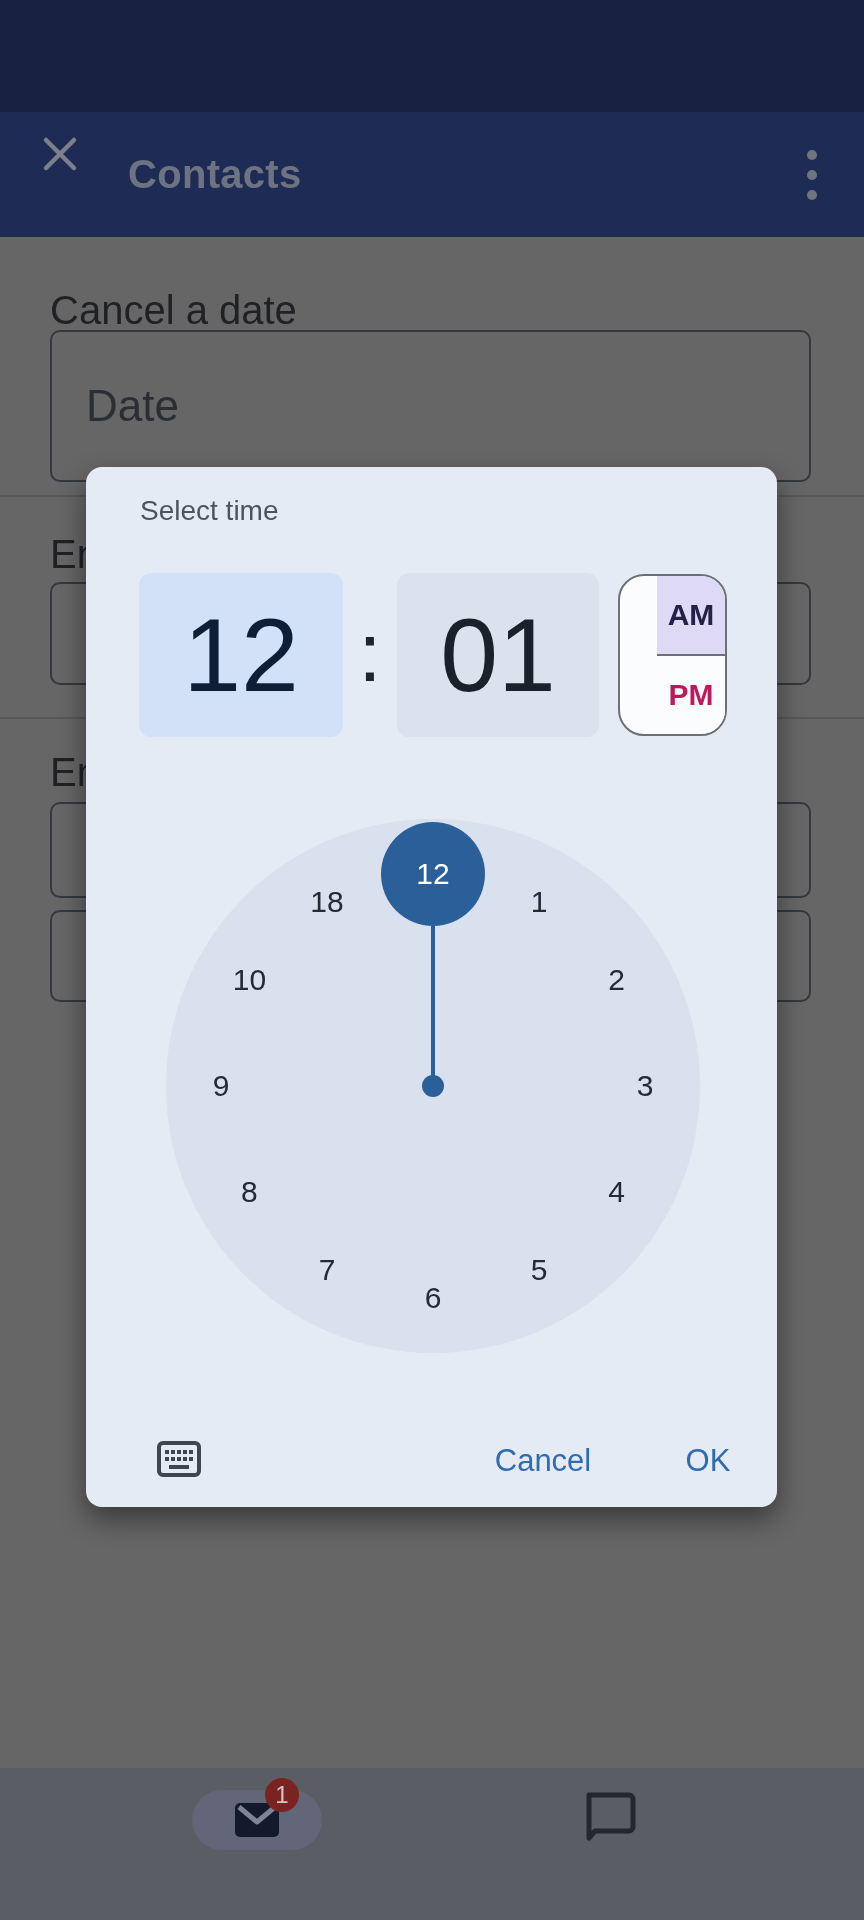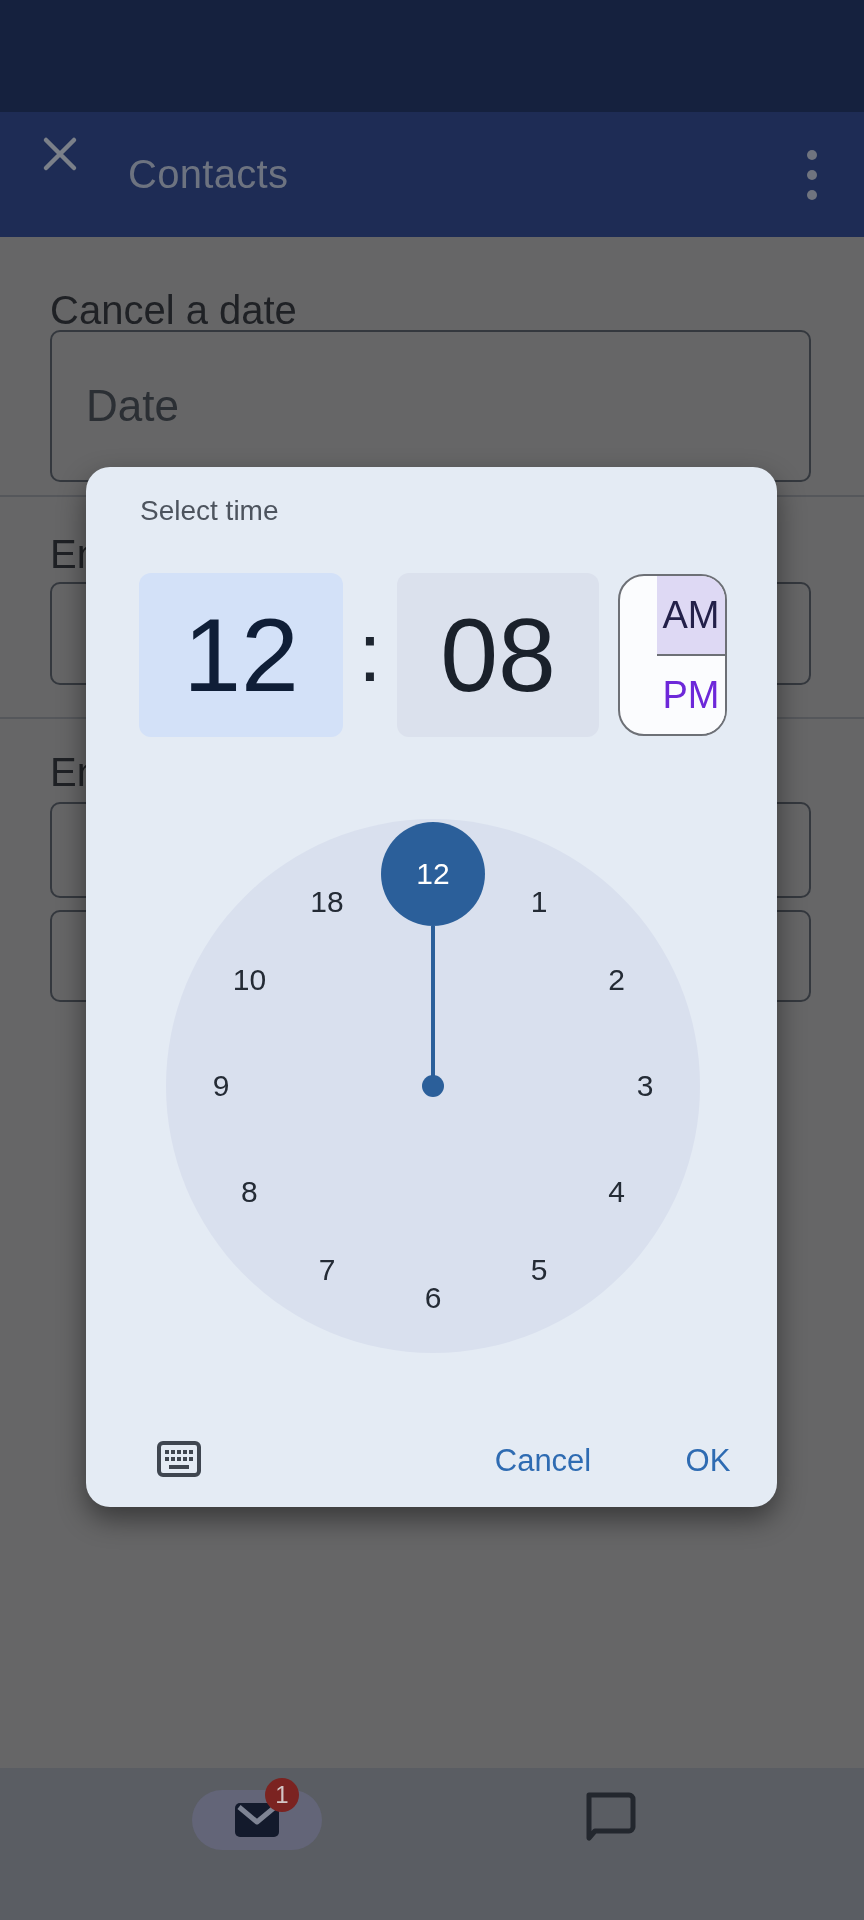--- a/index.html
+++ b/index.html
@@ -6,21 +6,21 @@
   html,body { width:864px; height:1920px; overflow:hidden; background:#000; }
   body { font-family:"Liberation Sans", sans-serif; }
   .screen { position:relative; width:864px; height:1920px; background:#666667; overflow:hidden; }
 
   
   .status-bar { position:absolute; left:0; top:0; width:864px; height:112px; background:#15213e; }
   .app-bar { position:absolute; left:0; top:112px; width:864px; height:125px; background:#1e2c55; }
   .close-btn { position:absolute; left:38px; top:20px; width:44px; height:44px; cursor:pointer; }
   .close-btn svg { display:block; }
   .appbar-title { position:absolute; left:128px; top:0; height:94px; line-height:125px;
-                  font-size:40px; font-weight:400; color:#6d7380; letter-spacing:0.3px; }
+                  font-size:40px; font-weight:700; color:#6d7380; letter-spacing:0.3px; }
   .kebab { position:absolute; right:30px; top:36px; width:44px; height:54px; cursor:pointer;
            display:flex; flex-direction:column; align-items:center; justify-content:space-between; padding:2px 0; }
   .kebab i { width:10px; height:10px; border-radius:50%; background:#70747f; }
 
   .bg-label { position:absolute; left:50px; font-size:40px; color:#1f2125; }
   .bg-field { position:absolute; left:50px; width:761px; border:2px solid #34383e; border-radius:10px; }
   .bg-field .ph { position:absolute; left:34px; top:50%; transform:translateY(-50%);
                   font-size:44px; color:#2b2f34; }
   .divider { position:absolute; left:0; width:864px; height:2px; background:#55575b; }
 
@@ -29,40 +29,40 @@
   .nav-mail { position:absolute; left:192px; top:22px; width:130px; height:60px; cursor:pointer; }
   .nav-pill { position:absolute; left:0; top:0; width:130px; height:60px; border-radius:30px; background:#636578; }
   .nav-mail svg { position:absolute; left:36px; top:13px; }
   .badge { position:absolute; left:73px; top:-12px; width:34px; height:34px; border-radius:50%;
            background:#7b2321; color:#d3c6c5; font-size:24px; font-weight:500;
            display:flex; align-items:center; justify-content:center; }
   .nav-chat { position:absolute; left:580px; top:18px; width:60px; height:64px; cursor:pointer; }
 
   
   .dialog { position:absolute; left:86px; top:467px; width:691px; height:1040px;
-            background:#e4ebf4; border-radius:24px; box-shadow:0 12px 28px rgba(0,0,0,0.45); }
+            background:#e4ebf4; border-radius:16px; box-shadow:0 12px 28px rgba(0,0,0,0.45); }
   .dlg-title { position:absolute; left:54px; top:28px; font-size:28px; color:#4d545e; }
 
   .time-row { position:absolute; left:0; top:106px; width:691px; height:164px; }
   .cell { position:absolute; top:0; height:164px; border-radius:12px;
           display:flex; align-items:center; justify-content:center;
           font-size:104px; font-weight:400; cursor:pointer; }
   .cell-hour   { left:53px;  width:204px; background:#d3e1f8; color:#0f1e37; }
   .cell-minute { left:311px; width:202px; background:#dbe1ed; color:#1a212b; }
   .colon { position:absolute; left:257px; top:0; width:54px; height:158px;
            display:flex; align-items:center; justify-content:center;
            font-size:84px; color:#1d2530; }
 
   .ampm { position:absolute; left:532px; top:1px; width:109px; height:162px;
           border:2px solid #6d7076; border-radius:26px; overflow:hidden;
           display:flex; flex-direction:column; background:#fbfcfe; }
   .ampm .half { flex:1; display:flex; align-items:center; justify-content:center;
-                font-size:38px; font-weight:400; cursor:pointer;margin-left:37px; }
+                font-size:30px; font-weight:700; cursor:pointer;margin-left:37px; }
   .ampm .am { background:#ded9f4; color:#232049; border-bottom:2px solid #6d7076; }
-  .ampm .pm { background:#fbfcfe; color:#6d28d9; }
+  .ampm .pm { background:#fbfcfe; color:#be185d; }
 
   .dial { position:absolute; left:80px; top:352px; width:534px; height:534px;
           border-radius:50%; background:#d9e0ee; }
   .hand { position:absolute; left:265px; top:107px; width:4px; height:160px;
           background:#2b5f9a; transform-origin:50% 100%; }
   .hub  { position:absolute; left:256px; top:256px; width:22px; height:22px;
           border-radius:50%; background:#2b5f9a; }
   .clock-num { position:absolute; width:60px; height:60px; margin-left:-30px; margin-top:-30px;
                display:flex; align-items:center; justify-content:center;
                font-size:30px; color:#242b35; cursor:pointer; border-radius:50%; }
@@ -128,21 +128,21 @@
       </svg>
     </div>
   </div>
 
   <div class="dialog">
     <div class="dlg-title">Select time</div>
 
     <div class="time-row">
       <div class="cell cell-hour">12</div>
       <div class="colon">:</div>
-      <div class="cell cell-minute">08</div>
+      <div class="cell cell-minute">01</div>
       <div class="ampm">
         <div class="half am">AM</div>
         <div class="half pm">PM</div>
       </div>
     </div>
 
     <div class="dial">
       <div class="hand" style="transform: rotate(0deg);"></div>
       <div class="hub"></div>
     <div class="clock-num" style="left: 373px; top: 83.4026px;">1</div>

